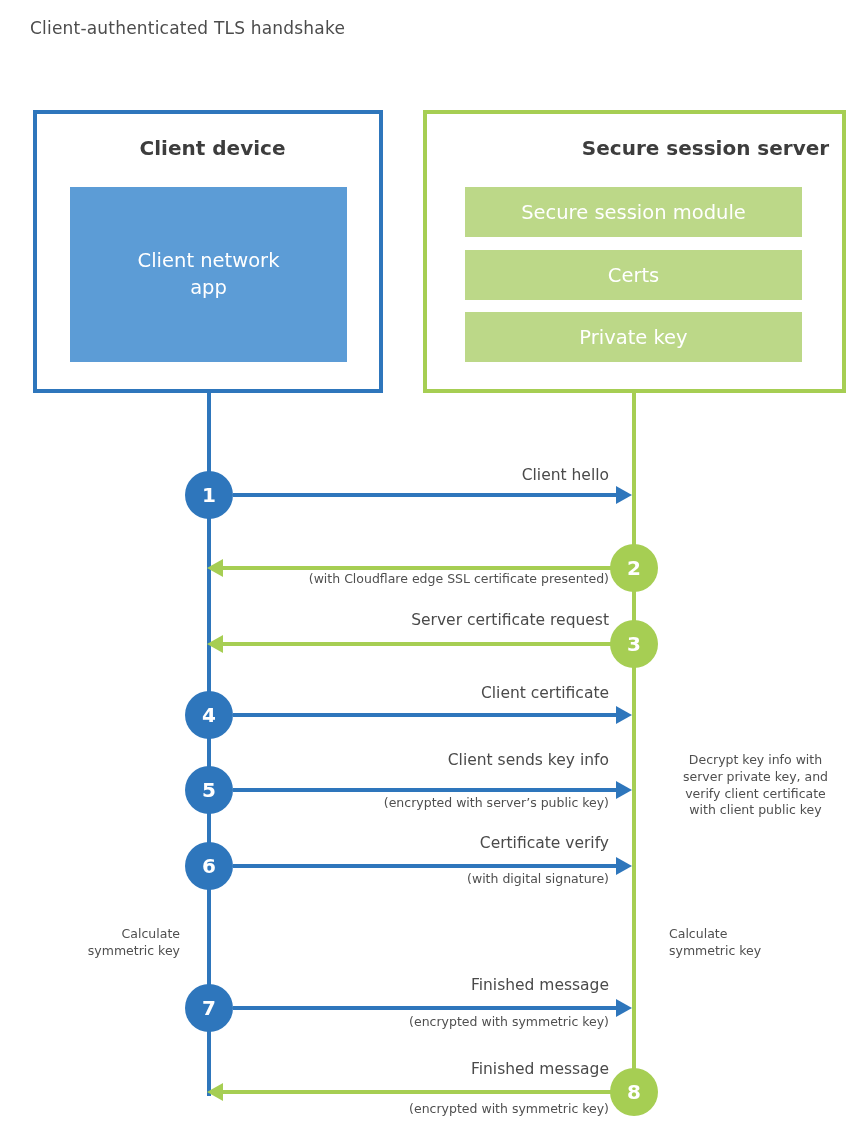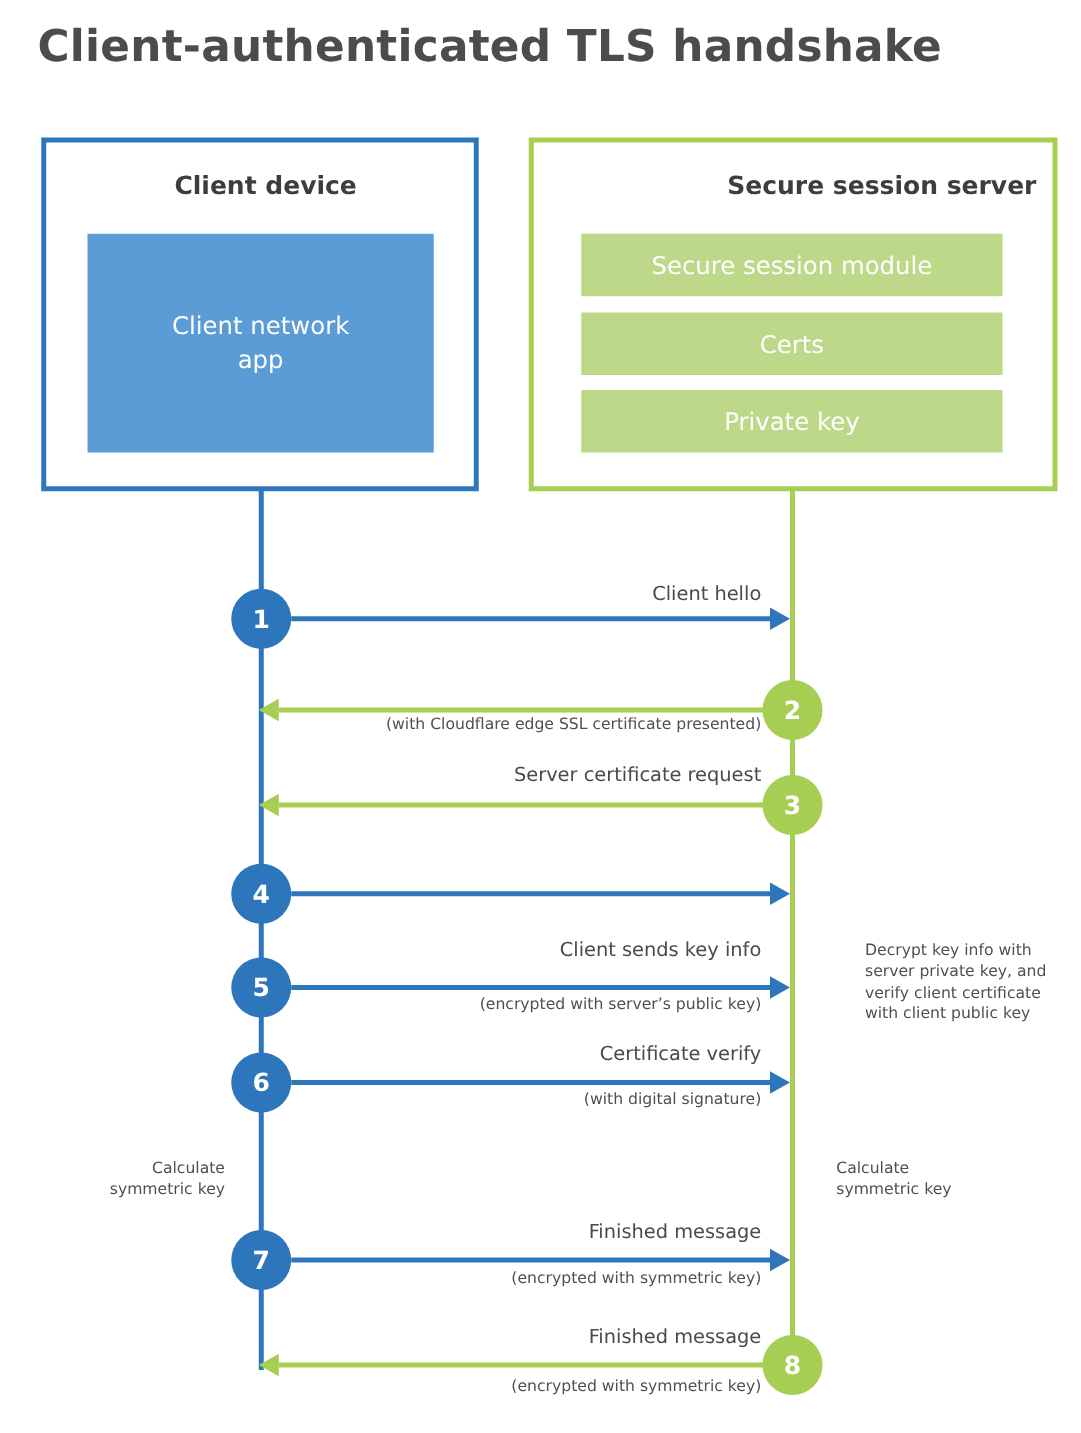--- a/index.html
+++ b/index.html
@@ -7,21 +7,21 @@
   #stage {
     position: relative;
     width: 865px;
     height: 1146px;
     background: #ffffff;
     overflow: hidden;
   }
   
   .page-title {
     position: absolute; left: 30px; top: 18px;
-    font-size: 35px; font-weight: 700; color: #4c4c4c; letter-spacing: .2px;
+    font-size: 17px; font-weight: 400; color: #4c4c4c; letter-spacing: .2px;
   }
   
   .outlined-box { position: absolute; top: 110px; height: 283px; box-sizing: border-box; background: #fff; }
   .client-box  { left: 33px;  width: 350px; border: 4px solid #2e76bc; }
   .server-box  { left: 423px; width: 423px; border: 4px solid #a6ce53; }
   .box-heading {
     position: absolute; top: 136px; text-align: center;
     font-size: 20px; font-weight: bold; color: #3d3d3d;
   }
   .client-heading { left: 33px;  width: 359px; }
@@ -73,21 +73,21 @@
   .alabel { font-size: 15.5px; color: #4a4a4a; }
   .asub   { font-size: 12.5px; color: #4f4f4f; }
   .l1 { top: 466px; } .l2 { top: 536px; } .sub2 { top: 571px; }
   .l3 { top: 611px; } .l4 { top: 684px; }
   .l5 { top: 751px; } .sub5 { top: 795px; }
   .l6 { top: 834px; } .sub6 { top: 871px; }
   .l7 { top: 976px; } .sub7 { top: 1014px; }
   .l8 { top: 1060px; } .sub8 { top: 1101px; }
   
   .note { position: absolute; font-size: 12.5px; color: #4f4f4f; line-height: 1.34; }
-  .note-server { left: 692px; top: 752px; width: 155px; text-align: left; }
+  .note-server { left: 678px; top: 752px; width: 155px; text-align: center; }
   .calc-left   { left: 80px;  top: 926px; width: 100px; text-align: right; }
   .calc-right  { left: 669px; top: 926px; width: 100px; text-align: left; }
 </style>
 </head>
 <body>
 
 <div id="stage">
 
   <div class="page-title">Client-authenticated TLS handshake</div>
 
@@ -124,20 +124,21 @@
     <div class="head left"></div>
   </div>
   <div class="circle green c3">3</div>
   <div class="alabel l3">Server certificate request</div>
 
   <div class="y4">
     <div class="hline blue"></div>
     <div class="head right"></div>
   </div>
   <div class="circle blue c4">4</div>
+  <div class="alabel l4">Client certificate</div>
 
   <div class="y5">
     <div class="hline blue"></div>
     <div class="head right"></div>
   </div>
   <div class="circle blue c5">5</div>
   <div class="alabel l5">Client sends key info</div>
   <div class="asub sub5">(encrypted with server’s public key)</div>
 
   <div class="y6">

